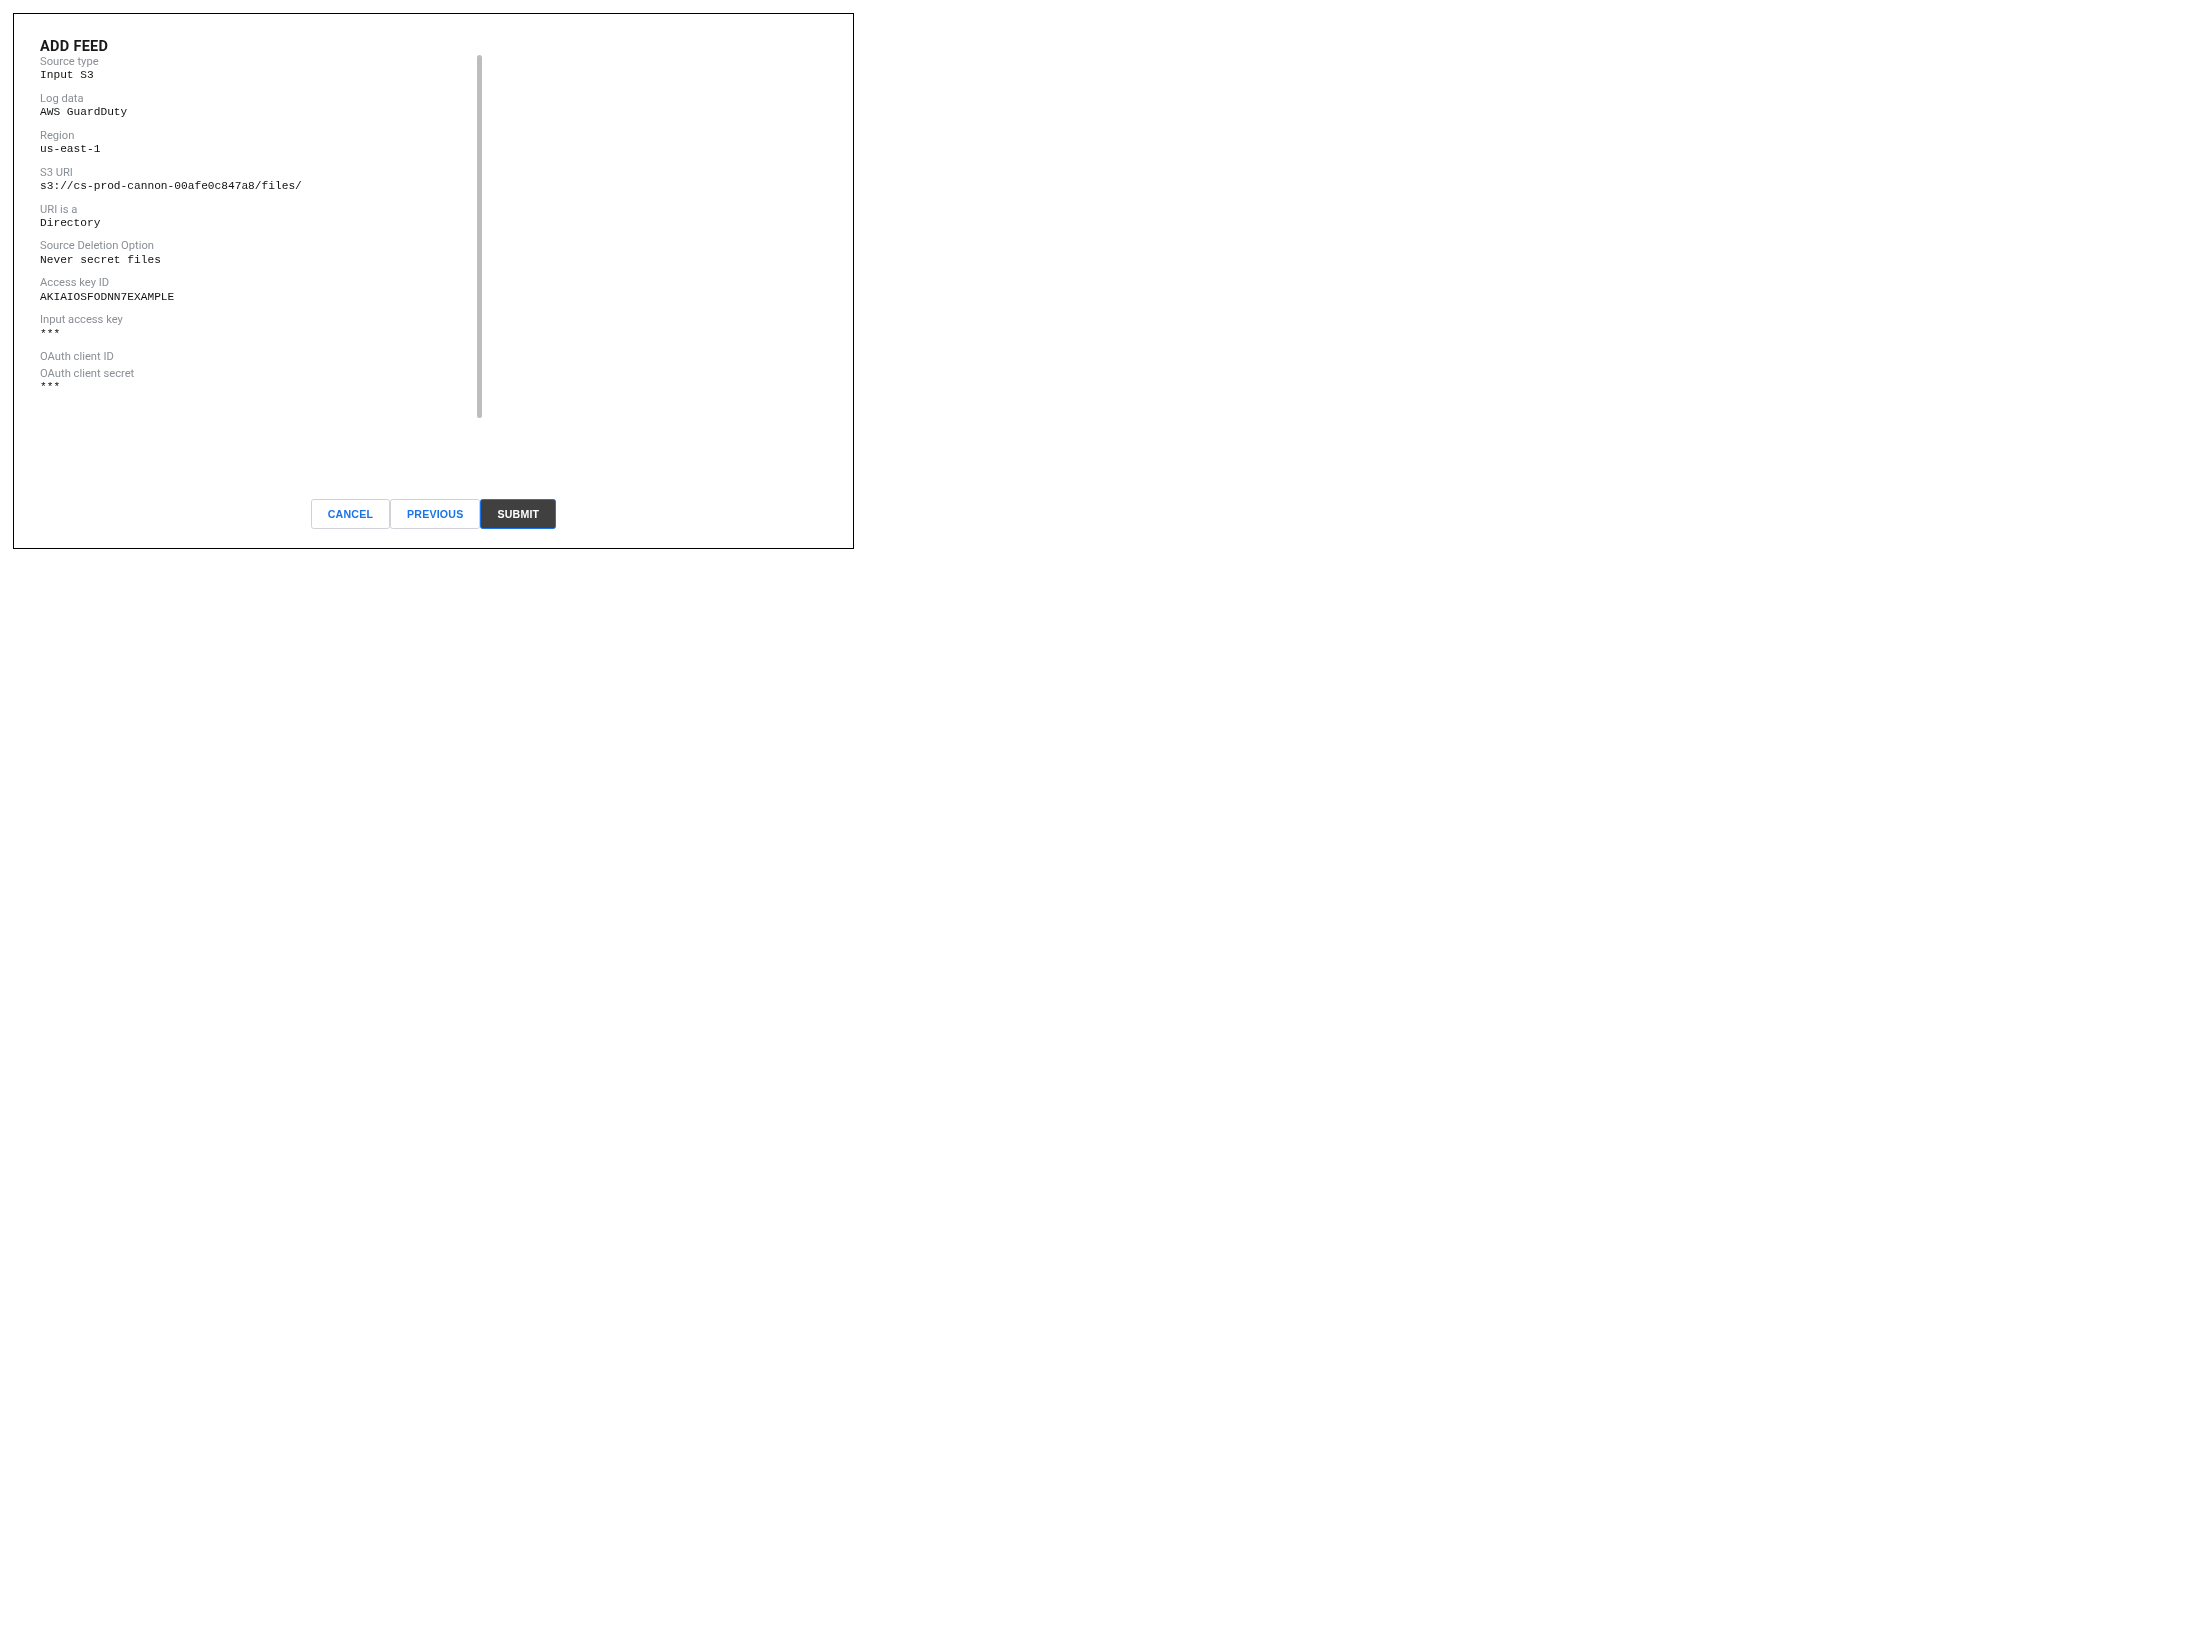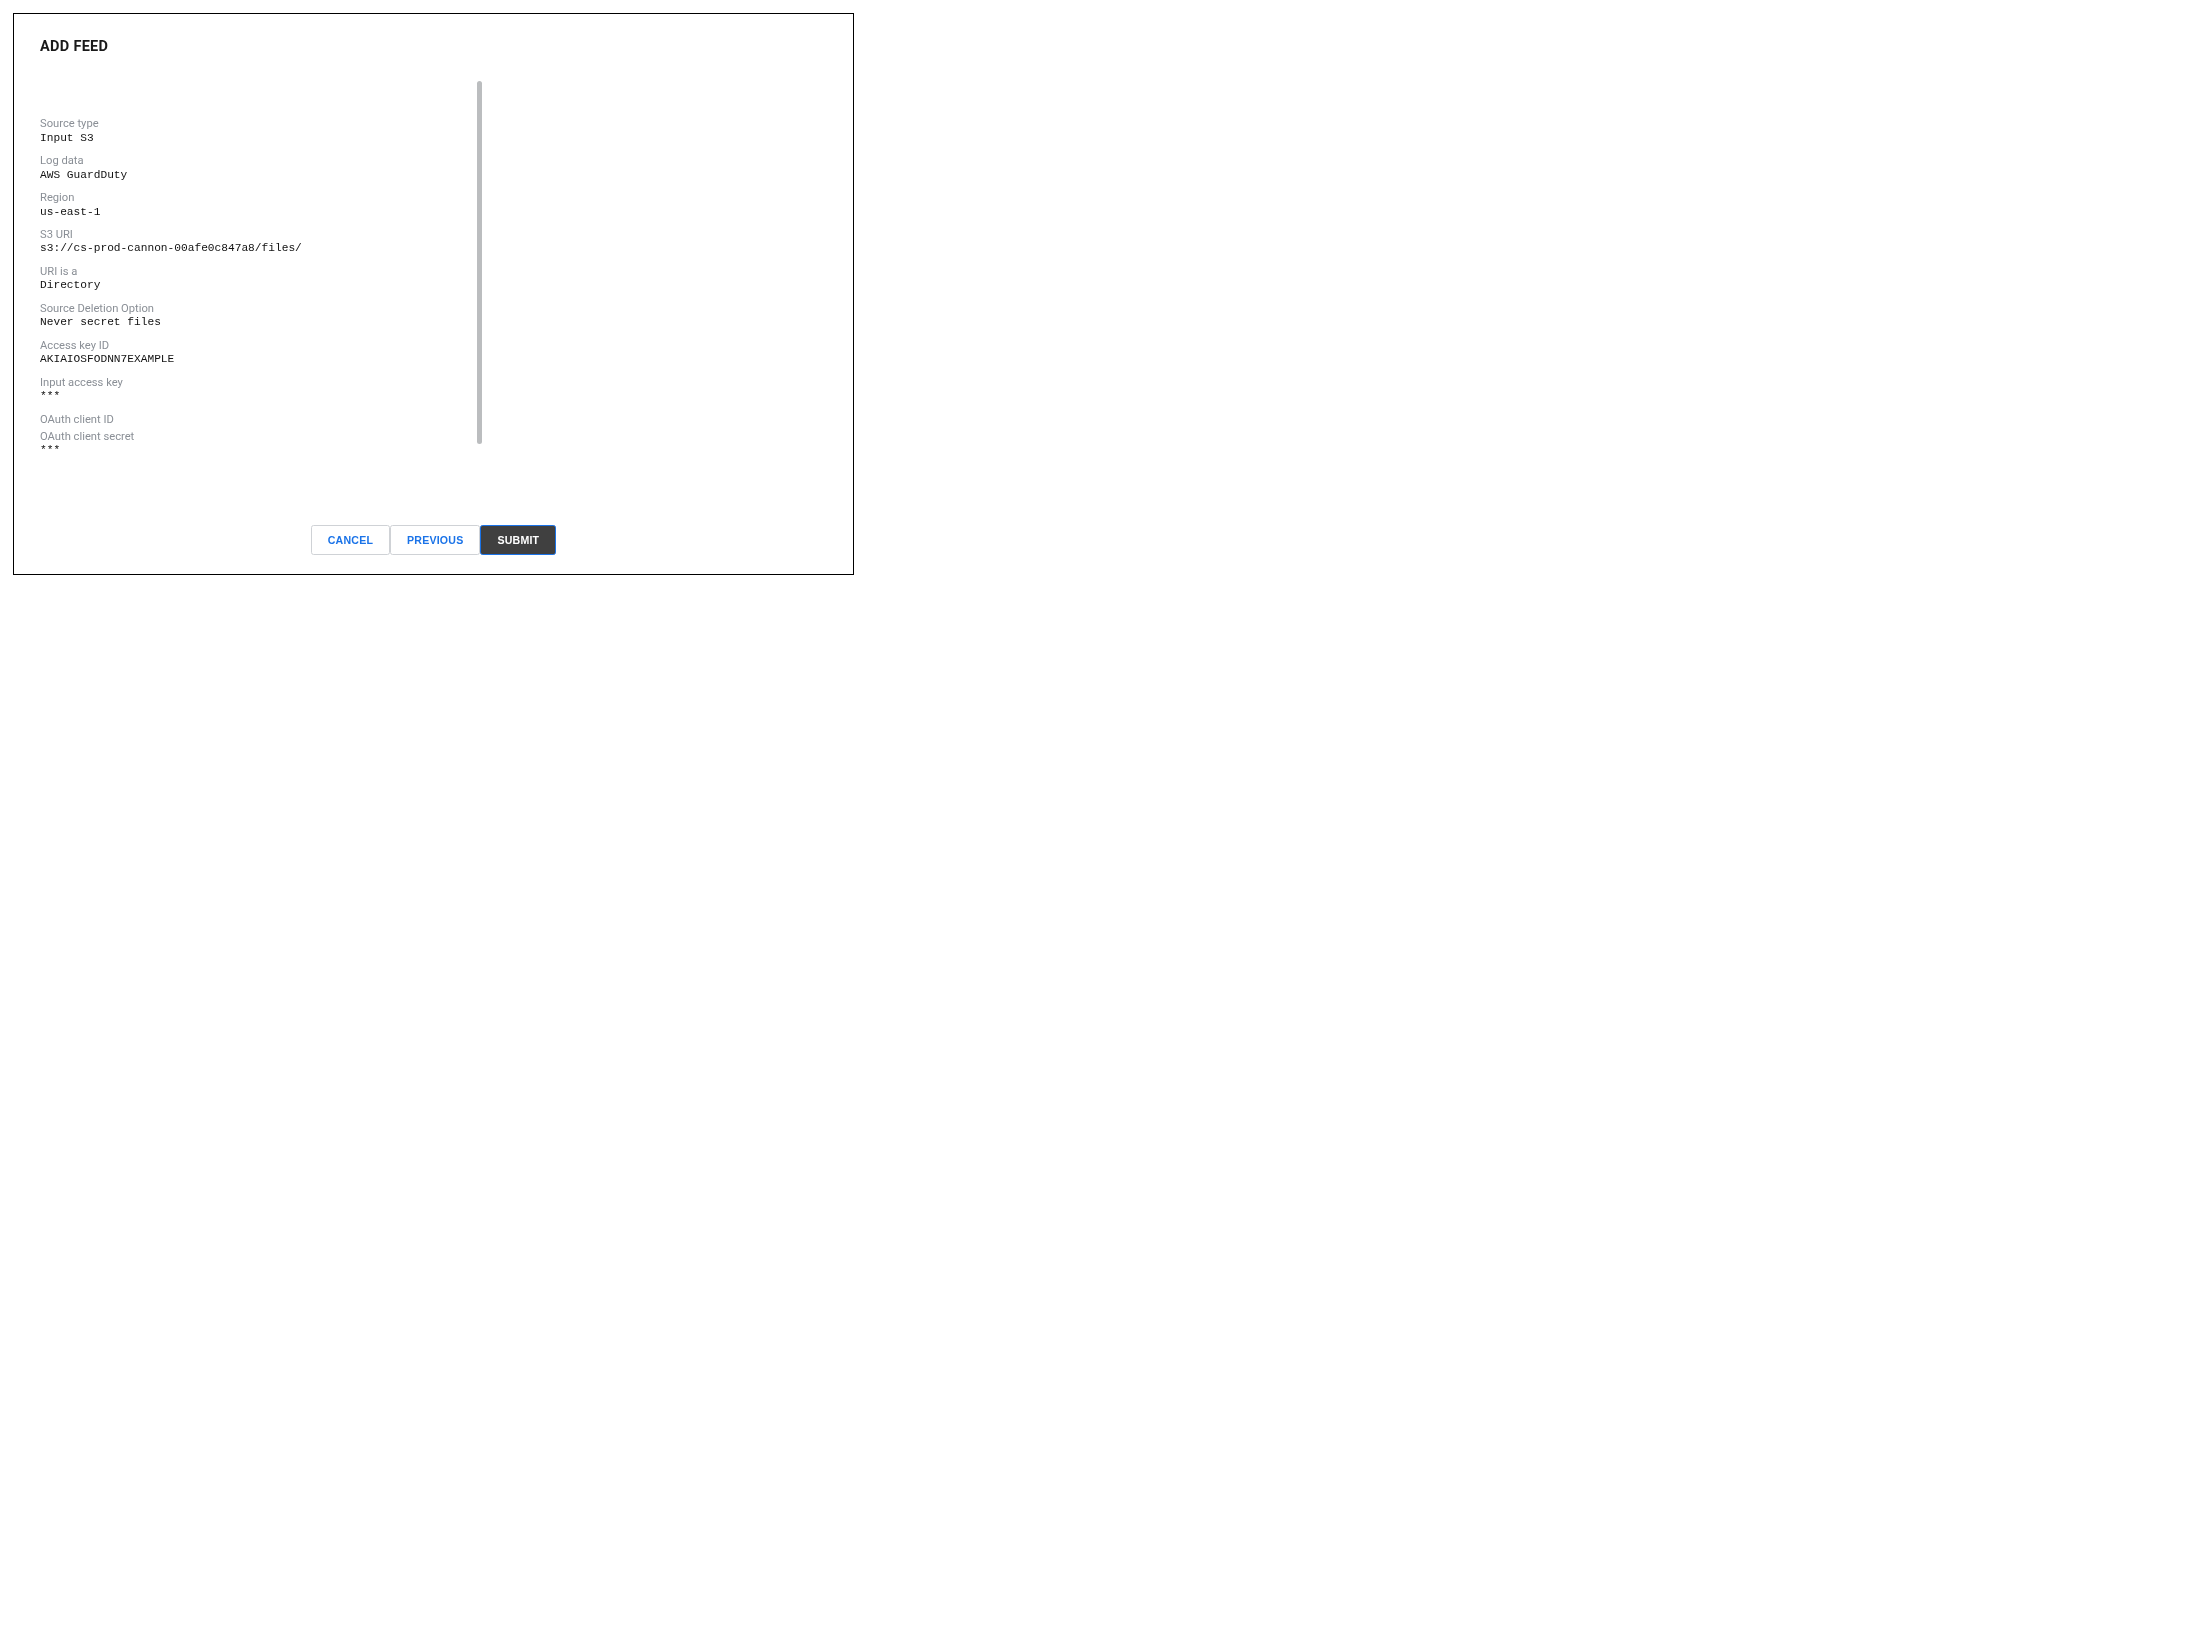--- a/index.html
+++ b/index.html
@@ -17,21 +17,20 @@
     width: 100%;
     max-width: 841px;
     padding: 24px 26px 18.5px 26px;
     position: relative;
   }
   .modal-title {
     font-size: 14.5px;
     font-weight: 700;
     letter-spacing: 0.3px;
     color: #1a1a1a;
-    margin-bottom: 26px;
   }
   .stepper {
     display: flex;
     align-items: center;
     gap: 12px;
     margin-bottom: 26px;
     margin-left: 6.6px;
   }
   .step {
     display: flex;
@@ -66,21 +65,20 @@
   .step-sep {
     width: 18.5px;
     height: 1.3px;
     background: #c8c8c8;
     border-radius: 0.7px;
   }
   .content-area {
     display: flex;
     position: relative;
     height: 422px;
-    align-items: center;
   }
   .fields {
     flex: 0 0 56%;
     overflow: hidden;
   }
   .field {
     margin-bottom: 10.6px;
   }
   .field-label {
     font-size: 11.2px;

